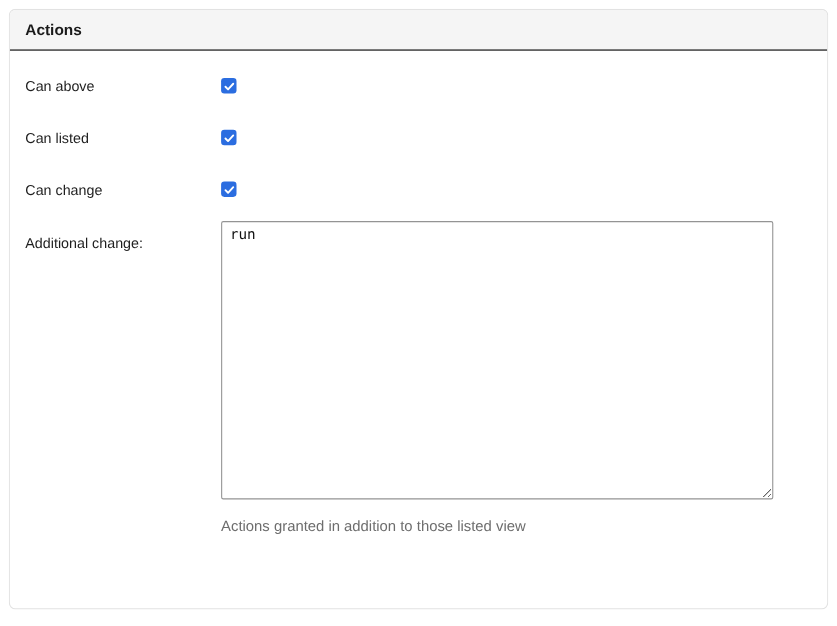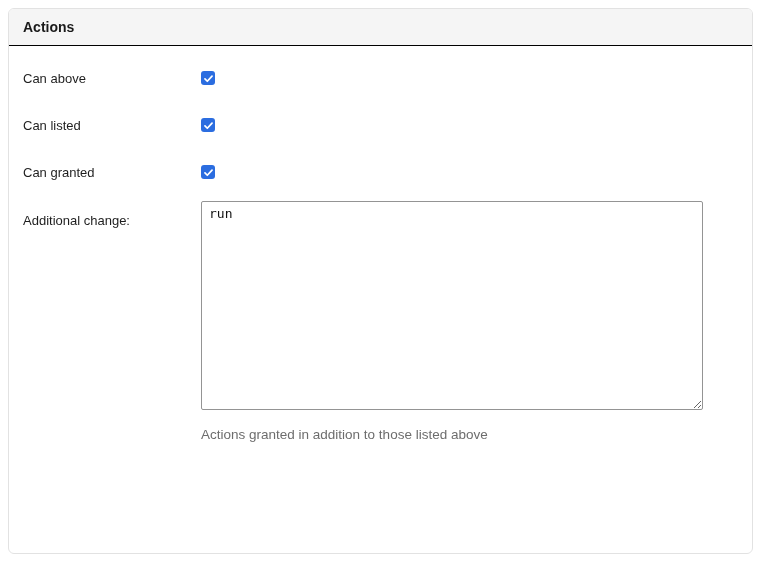--- a/index.html
+++ b/index.html
@@ -78,21 +78,21 @@
   .checkbox:not(.checked) svg { display: none; }
   .textarea-row .field-label {
     padding-top: 12px;
   }
   .field-col {
     display: flex;
     flex-direction: column;
   }
   .actions-textarea {
     width: 502px;
-    height: 209px;
+    height: 253px;
     box-sizing: border-box;
     border: 1px solid #949494;
     border-radius: 2px;
     background: #ffffff;
     padding: 4px 7px;
     font-family: "DejaVu Sans Mono", monospace;
     font-size: 13px;
     line-height: 16px;
     color: #111111;
     resize: both;
@@ -129,30 +129,30 @@
     <div class="form-row checkbox-row">
       <span class="field-label">Can listed</span>
       <span class="checkbox checked">
         <svg viewBox="0 0 14 14">
             <path d="M2.5 7.5l3 3L11.5 4" stroke="#ffffff" stroke-width="2.2" fill="none" stroke-linecap="round" stroke-linejoin="round"></path>
           </svg>
       </span>
     </div>
 
     <div class="form-row checkbox-row last">
-      <span class="field-label">Can granted</span>
+      <span class="field-label">Can change</span>
       <span class="checkbox checked">
         <svg viewBox="0 0 14 14">
             <path d="M2.5 7.5l3 3L11.5 4" stroke="#ffffff" stroke-width="2.2" fill="none" stroke-linecap="round" stroke-linejoin="round"></path>
           </svg>
       </span>
     </div>
 
     <div class="form-row textarea-row">
       <span class="field-label">Additional change:</span>
       <div class="field-col">
         <textarea class="actions-textarea" spellcheck="false" style="">run</textarea>
-        <p class="help-text">Actions granted in addition to those listed above</p>
+        <p class="help-text">Actions granted in addition to those listed view</p>
       </div>
     </div>
 
   </div>
 </div>
 
 </body></html>

